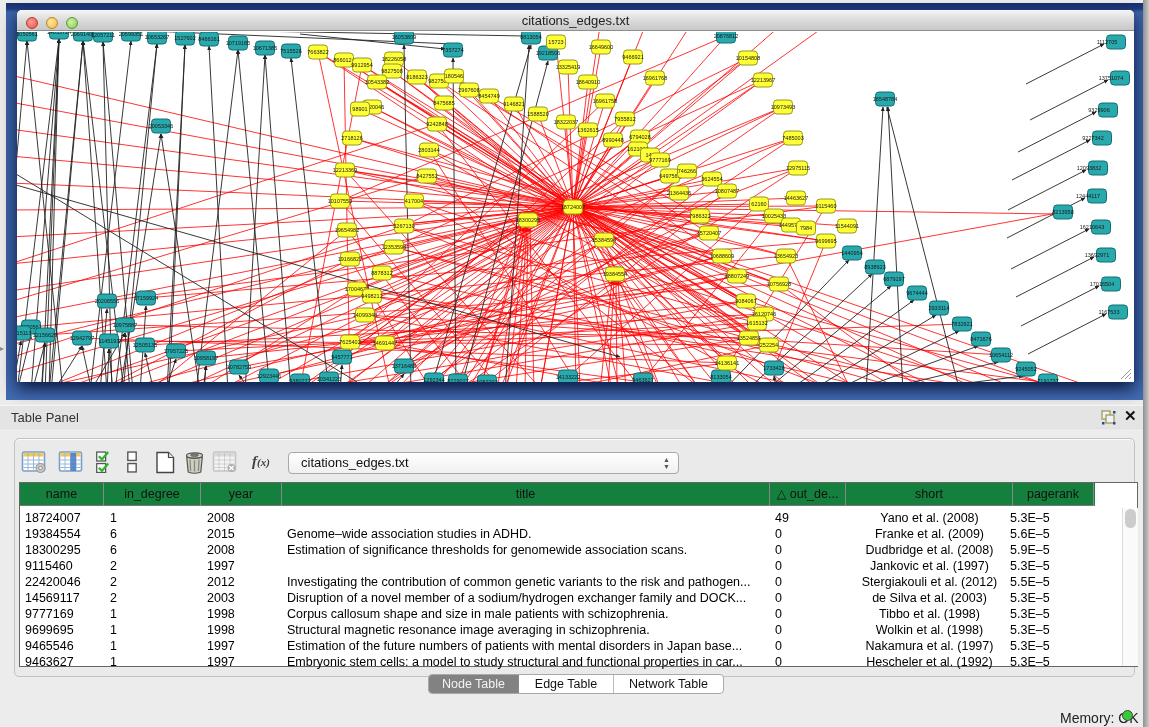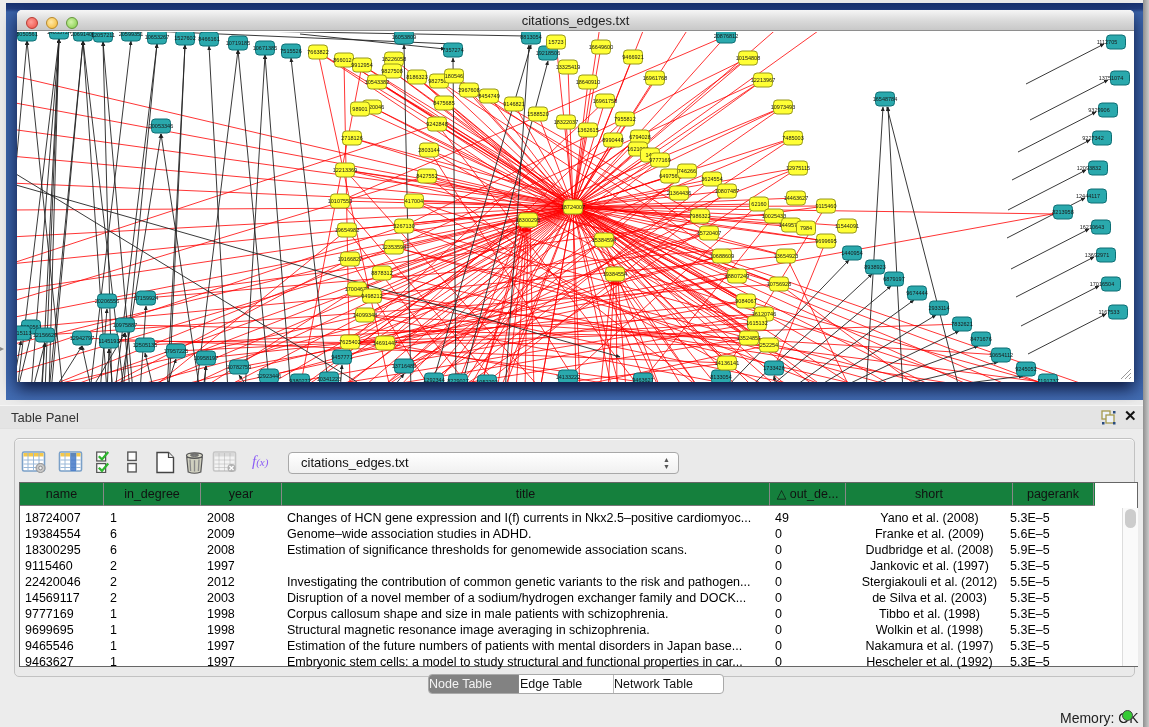--- a/index.html
+++ b/index.html
@@ -9,35 +9,35 @@
 .tl{position:absolute;top:7px;width:12px;height:12px;border-radius:50%}
 #tl1{left:9px;background:radial-gradient(circle at 4px 4px,#ff9d96,#ec4d42);border:.5px solid #b93a32}
 #tl2{left:29px;background:radial-gradient(circle at 4px 4px,#ffe9a8,#f5b62e);border:.5px solid #b8892a}
 #tl3{left:49px;background:radial-gradient(circle at 4px 4px,#d2f3a8,#7ecb45);border:.5px solid #65973a}
 #tpbar{position:absolute;left:0px;top:405px;width:1143px;height:24px;background:#e4e4e4;border-top:1px solid #f5f5f5;border-bottom:1px solid #e0e0e0}
 #tpbar span{position:absolute;left:11px;top:4px;font-size:13px;color:#333}
 #flt{position:absolute;left:1100px;top:3px}
 #xbt{position:absolute;left:1124px;top:1px;font-size:15px;font-weight:bold;color:#111}
 #panel{position:absolute;left:14px;top:438px;width:1121px;height:239px;background:#eaeaea;border:1px solid #c2c2c2;border-radius:5px;box-shadow:inset 0 1px 0 #fbfbfb}
 .ti{position:absolute;top:12px}
-#fx{position:absolute;left:237px;top:14px;font-size:15px;font-weight:normal;font-style:italic;color:#8b5cf6;font-family:"Liberation Serif",serif}
+#fx{position:absolute;left:237px;top:14px;font-size:15px;font-weight:bold;font-style:italic;color:#404040;font-family:"Liberation Serif",serif}
 #fx i{font-size:11px}
 #dd{position:absolute;left:273px;top:13px;width:391px;height:22px;background:linear-gradient(180deg,#fff,#f0f0f0);border:1px solid #a8a8a8;border-radius:4px;font-size:13px;color:#111;line-height:20px;padding-left:12px}
 #dda{position:absolute;right:7px;top:3px;width:9px;height:14px;color:#555;font-size:7px;line-height:7px;text-align:center}
 #tablewrap{position:absolute;left:4px;top:43px;width:1119px;height:185px;background:#fff;border:1px solid #666}
 #thead{position:absolute;left:0;top:0;width:1075px;height:23px;background:#15803d;border-bottom:1px solid #777}
 .hc{position:absolute;top:0;height:23px;border-right:1px solid #888;text-align:center;font-size:12.5px;color:#111;line-height:23px}
 #tbody{position:absolute;left:0;top:27px;width:1117px;height:160px;font-size:12.5px;color:#000}
 .tr{position:absolute;left:0;width:1117px;height:16px;line-height:16px;white-space:nowrap}
 .tr span{position:absolute;top:0}
 .ctr{text-align:center}
 #vsb{position:absolute;left:1102px;top:25px;width:16px;height:158px;background:#fafafa;border-left:1px solid #ddd}
 #vsbt{position:absolute;left:2px;top:1px;width:11px;height:19px;background:#ccc;border-radius:6px}
 #tabs{position:absolute;left:428px;top:674px;width:296px;height:20px;background:#fff;border:1px solid #a9a9a9;border-radius:4px;font-size:12.5px}
-.tab{position:absolute;top:0;height:18px;line-height:18px;}
+.tab{position:absolute;top:0;height:18px;line-height:18px;text-align:center}
 #tab1{left:0;width:90px;background:#828282;color:#f4f4f4;border-radius:3px 0 0 3px;border-right:1px solid #888}
 #tab2{left:91px;width:92px;color:#111}
 #tab3{left:184px;width:110px;color:#111;border-left:1px solid #bbb}
 #status{position:absolute;left:1060px;top:710px;font-size:14px;color:#222}
 #gdot{position:absolute;left:1122px;top:710px;width:11px;height:11px;border-radius:50%;background:#35cb35;border:1px solid #444}
 #rstrip{position:absolute;left:1143px;top:0;width:6px;height:727px;background:linear-gradient(90deg,#8f8f8f,#c9c9c9)}
 #lmark{position:absolute;left:0px;top:344px;width:7px;height:10px;color:#888;font-size:8px}
 </style></head><body>
 <div id="bluepanel">
  <div id="gwin">
@@ -775,29 +775,28 @@
         <div class="hc" style="left:262px;width:488px">title</div>
         <div class="hc" style="left:750px;width:76px">△ out_de...</div>
         <div class="hc" style="left:826px;width:167px">short</div>
         <div class="hc" style="left:993px;width:81px">pagerank</div>
       </div>
       <div id="tbody">
         <div class="tr" style="top:0px">
           <span style="left:5px">18724007</span>
           <span style="left:90px">1</span>
           <span style="left:187px">2008</span>
-          <span style="left:267px">Changes of HCN gene expression and I(f) currents in Nkx2.5–positive cardiomyoc...</span>
           <span style="left:755px">49</span>
           <span class="ctr" style="left:826px;width:167px">Yano et al. (2008)</span>
           <span style="left:990px">5.3E–5</span>
         </div>
         <div class="tr" style="top:16px">
           <span style="left:5px">19384554</span>
           <span style="left:90px">6</span>
-          <span style="left:187px">2009</span>
+          <span style="left:187px">2015</span>
           <span style="left:267px">Genome–wide association studies in ADHD.</span>
           <span style="left:755px">0</span>
           <span class="ctr" style="left:826px;width:167px">Franke et al. (2009)</span>
           <span style="left:990px">5.6E–5</span>
         </div>
         <div class="tr" style="top:32px">
           <span style="left:5px">18300295</span>
           <span style="left:90px">6</span>
           <span style="left:187px">2008</span>
           <span style="left:267px">Estimation of significance thresholds for genomewide association scans.</span>

